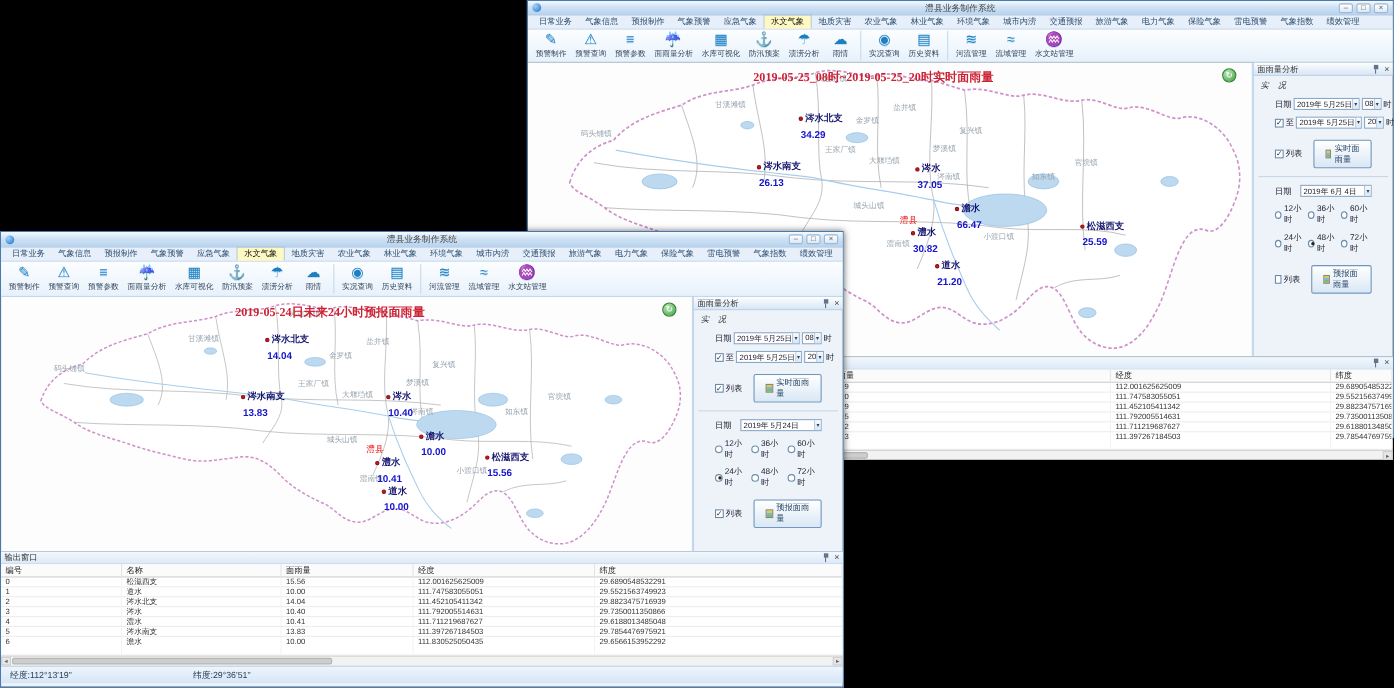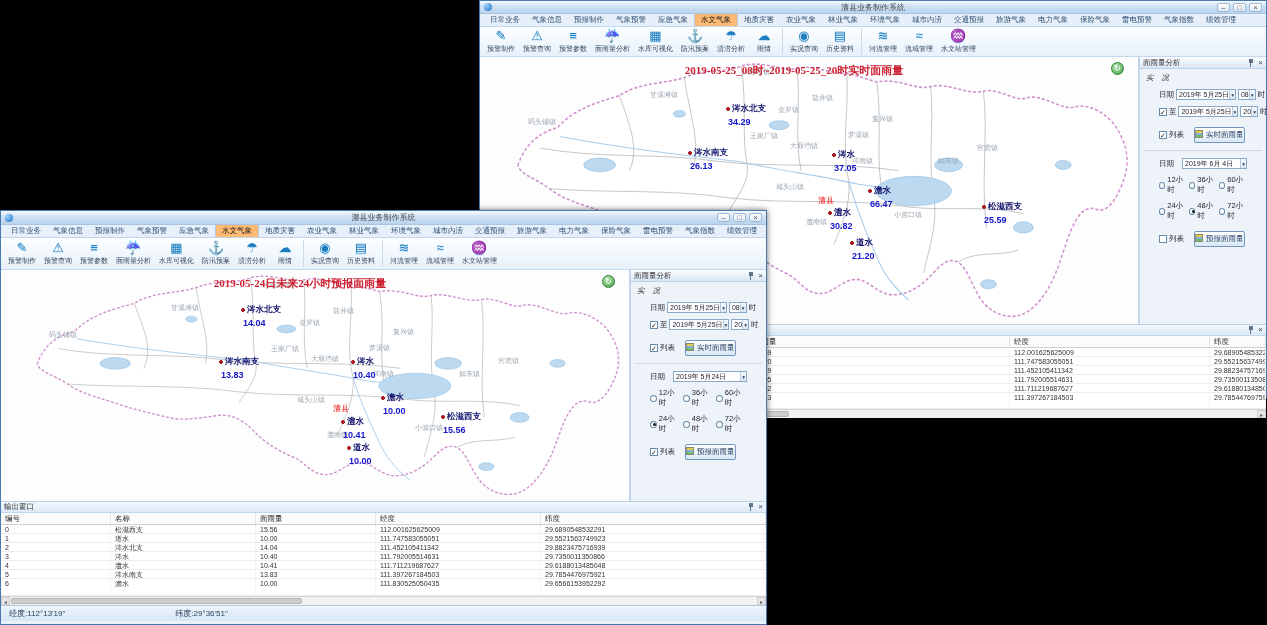--- a/index.html
+++ b/index.html
@@ -14,21 +14,21 @@
   .app-icon { width:8px; height:8px; border-radius:50%;
     background:radial-gradient(circle at 30% 30%, #9fd4ff, #1d6fc0); margin-right:4px; }
   .title-text { position:absolute; left:0; right:0; text-align:center; font-size:8px; color:#444; }
   .win-controls { margin-left:auto; display:flex; gap:3px; z-index:2; }
   .win-controls span { width:13px; height:9px; font-size:7px; line-height:8px; text-align:center;
     color:#555; background:linear-gradient(#ffffff,#dcE8f5); border:1px solid #9fb8d4; border-radius:2px; }
   
   .menubar { height:13px; background:#e7f0fa; border-bottom:1px solid #c3d7ec;
     display:flex; align-items:flex-end; padding-left:4px; }
   .tab { font-size:7.5px; color:#2d4d70; padding:1px 6px 1px 6px; cursor:default; }
-  .tab.selected { background:#fdba74; border:1px solid #b4cce6; border-bottom:none; color:#111;text-align:right; }
+  .tab.selected { background:#fef9c3; border:1px solid #b4cce6; border-bottom:none; color:#111;text-align:right; }
   
   .toolbar { background:linear-gradient(#fcfeff,#e7f1fb); border-bottom:1px solid #c3d7ec;
     display:flex; align-items:stretch; padding:1px 3px; }
   .tbtn { display:flex; flex-direction:column; align-items:center; justify-content:center;
     padding:1px 4px; min-width:34px; }
   .tbtn .tico { font-size:13px; line-height:14px; color:#1f7ec0;
     text-shadow:0 1px 0 #bfe0f5; }
   .tbtn .tlabel { font-size:7px; color:#33465c; white-space:nowrap; margin-top:1px; }
   .tbtn.sep-after { border-right:1px solid #c9daeb; margin-right:3px; padding-right:7px; }
   
@@ -67,23 +67,23 @@
     border-left:1px solid #b6cce2; height:100%; display:flex; align-items:center; padding:0 1px; }
   .combo.date { width:64px; } .combo.hour { width:24px; } .combo.fdate { width:76px; }
   .cb { display:inline-block; width:8px; height:8px; border:1px solid #6a8cac; background:#fff;
     font-size:7px; line-height:7px; text-align:center; color:#222; }
   .cb.checked::after { content:"✓"; }
   .radio { display:inline-block; width:7px; height:7px; border:1px solid #6a8cac; border-radius:50%;
     background:#fff; position:relative; }
   .radio-opt.selected .radio::after { content:""; position:absolute; left:1.5px; top:1.5px;
     width:3px; height:3px; border-radius:50%; background:#222; }
   .radio-opt { display:inline-flex; align-items:center; gap:2px; width:33%; }
-  .pbtn { display:inline-flex; gap:3px; border:1px solid #7096bf;
+  .pbtn { display:inline-flex; align-items:center; gap:3px; border:1px solid #7096bf;
     background:linear-gradient(#ffffff,#d9e7f5); font-size:7.5px; color:#1a3a5c;
-    padding:2px 0; border-radius:2px; }
+    padding:2px 10px; border-radius:2px; }
   .pbtn .btn-ico { width:8px; height:8px; border:1px solid #8a8a6a;
     background:linear-gradient(180deg,#e8c84a 0 33%,#7fb2e5 33% 66%,#6fc06f 66%); }
   .panel-divider { border-top:1px solid #c8d6e5; margin:7px 0; }
   
   .dock { background:#fff; border-top:1px solid #b9cfe6; display:flex; flex-direction:column; }
   .dock-header { height:11px; background:linear-gradient(#f2f8fd,#dcE9f5); border-bottom:1px solid #c3d7ec;
     display:flex; align-items:center; font-size:7.5px; color:#333; padding:0 3px; }
   .grid { flex:1; overflow:hidden; }
   .grid-row { display:grid; grid-template-columns:var(--cols); height:9px; align-items:center;
     border-bottom:1px solid #ededed; font-size:7px; color:#333; }

